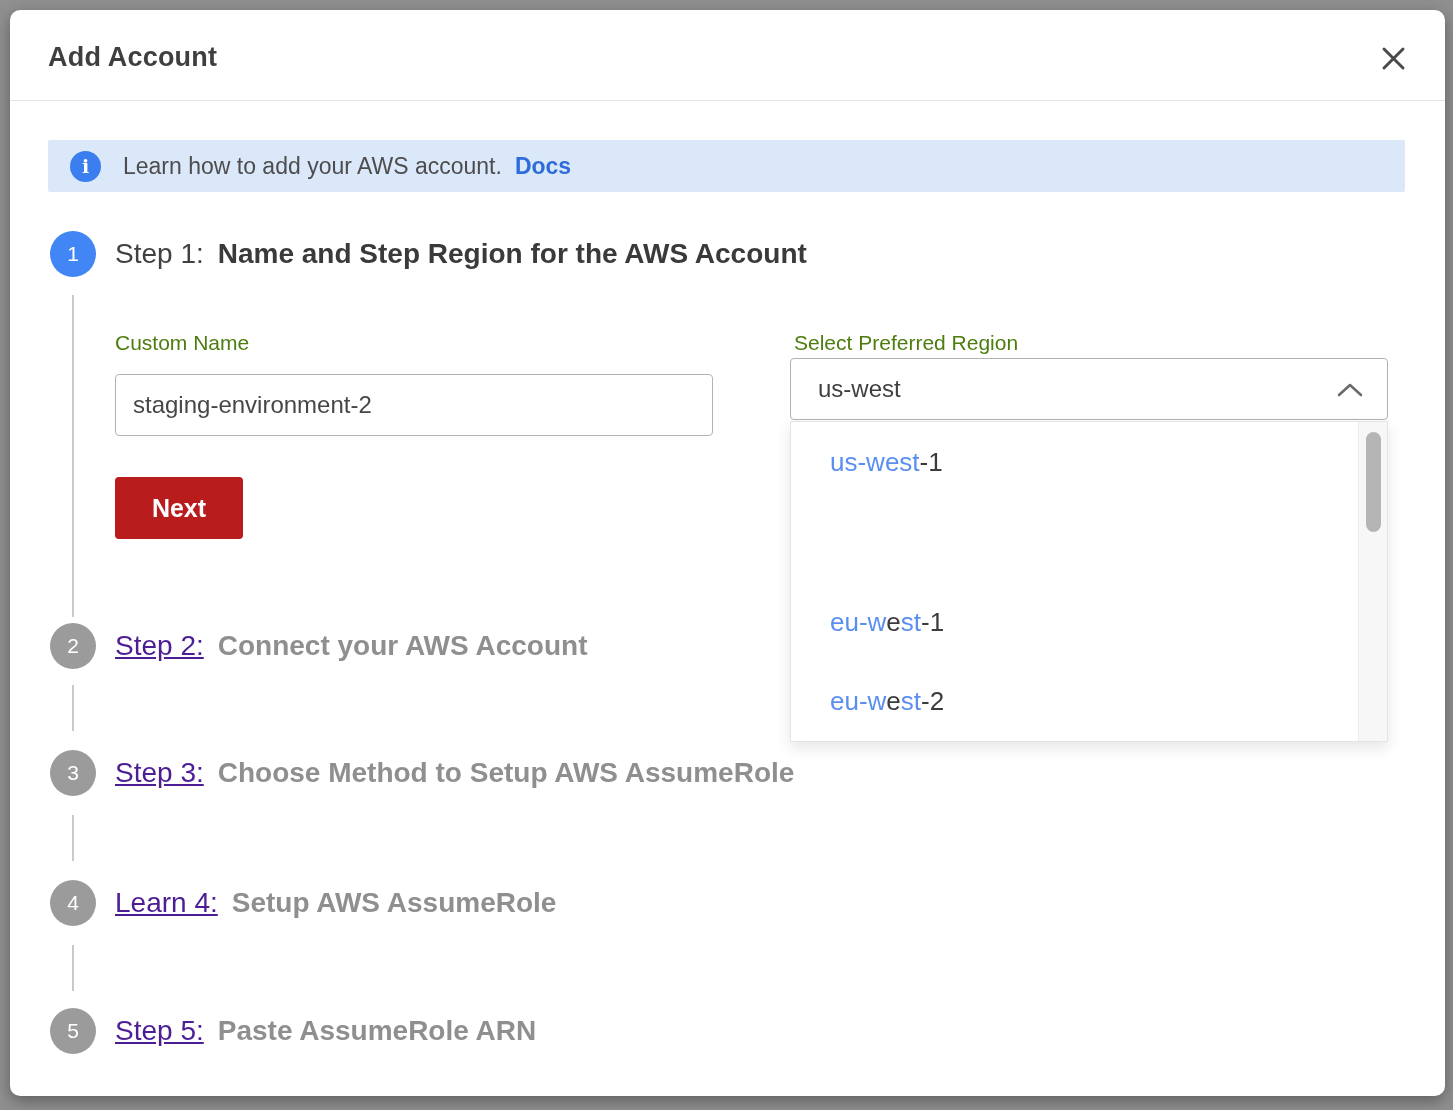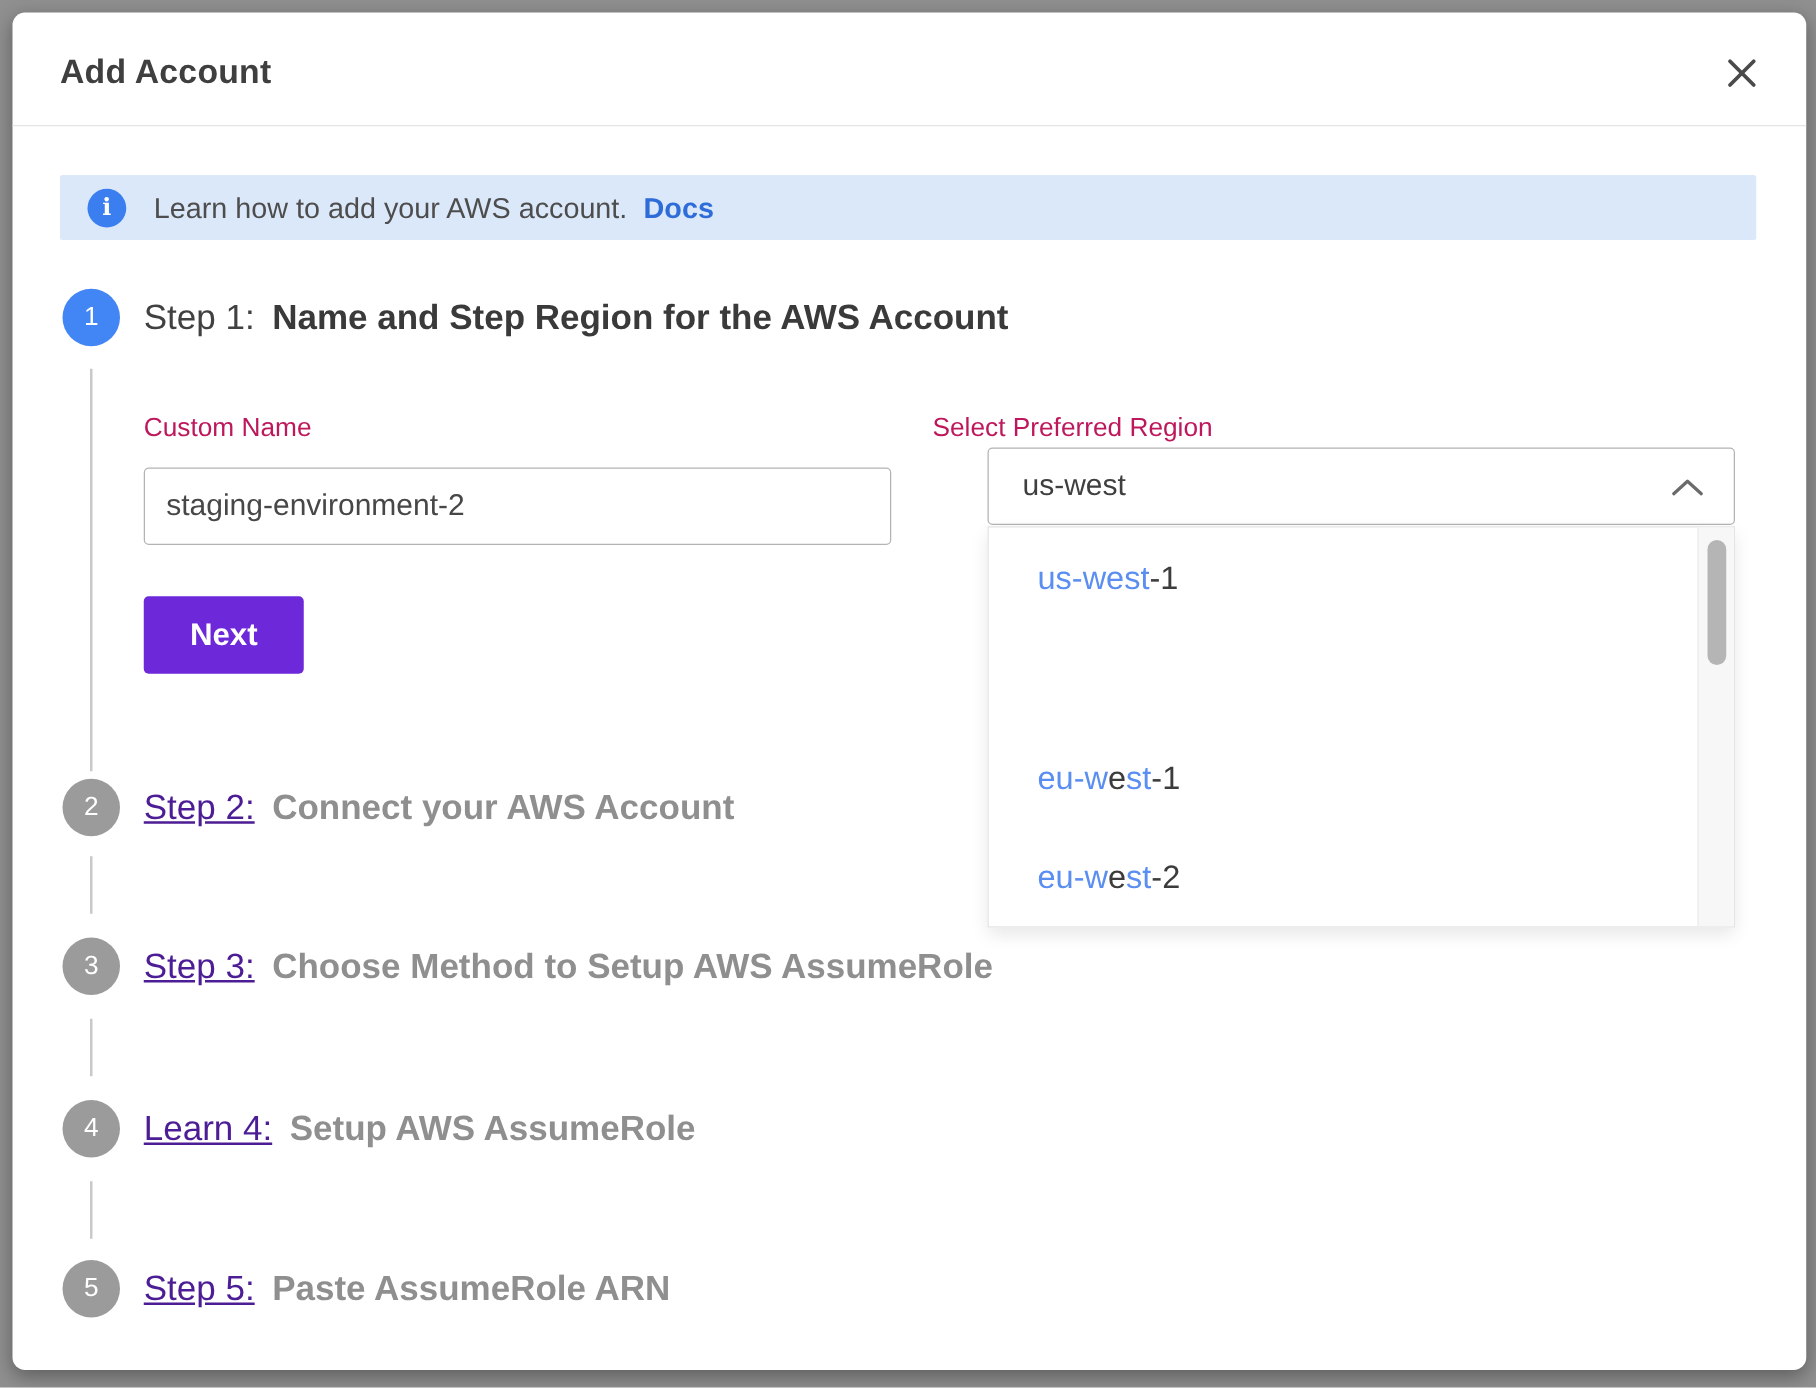--- a/index.html
+++ b/index.html
@@ -81,24 +81,24 @@
     position: absolute; left: 62px; width: 2px; background: #c9c9c9;
   }
   .l1 { top: 285px; height: 322px; }
   .l2 { top: 675px; height: 46px; }
   .l3 { top: 805px; height: 46px; }
   .l4 { top: 935px; height: 46px; }
 
   
   .field-label {
     position: absolute; top: 321px;
-    font-size: 21px; color: #be185d;
+    font-size: 21px; color: #4d7c0f;
   }
   .label-name { left: 105px; }
-  .label-region { left: 736px; }
+  .label-region { left: 784px; }
 
   .name-input {
     position: absolute; left: 105px; top: 364px;
     width: 598px; height: 62px;
     border: 1px solid #b3b3b3; border-radius: 4px;
     font-family: "Liberation Sans", "DejaVu Sans", sans-serif;
     font-size: 24px; color: #474747;
     padding: 0 16px 0 17px; background: #ffffff; outline: none;
   }
   .region-box {
@@ -145,21 +145,21 @@
   }
   .scroll-thumb {
     position: absolute; left: 7px; top: 10px;
     width: 15px; height: 100px;
     border-radius: 8px; background: #b5b5b5; cursor: pointer;
   }
   
   .next-btn {
     position: absolute; left: 105px; top: 467px;
     width: 128px; height: 62px;
-    background: #6d28d9; border: none; border-radius: 4px;
+    background: #b91c1c; border: none; border-radius: 4px;
     color: #ffffff; font-size: 25px; font-weight: 700;
     font-family: "Liberation Sans", "DejaVu Sans", sans-serif;
     cursor: default;
   }
 </style>
 </head>
 <body>
 
 <div class="modal">
 

